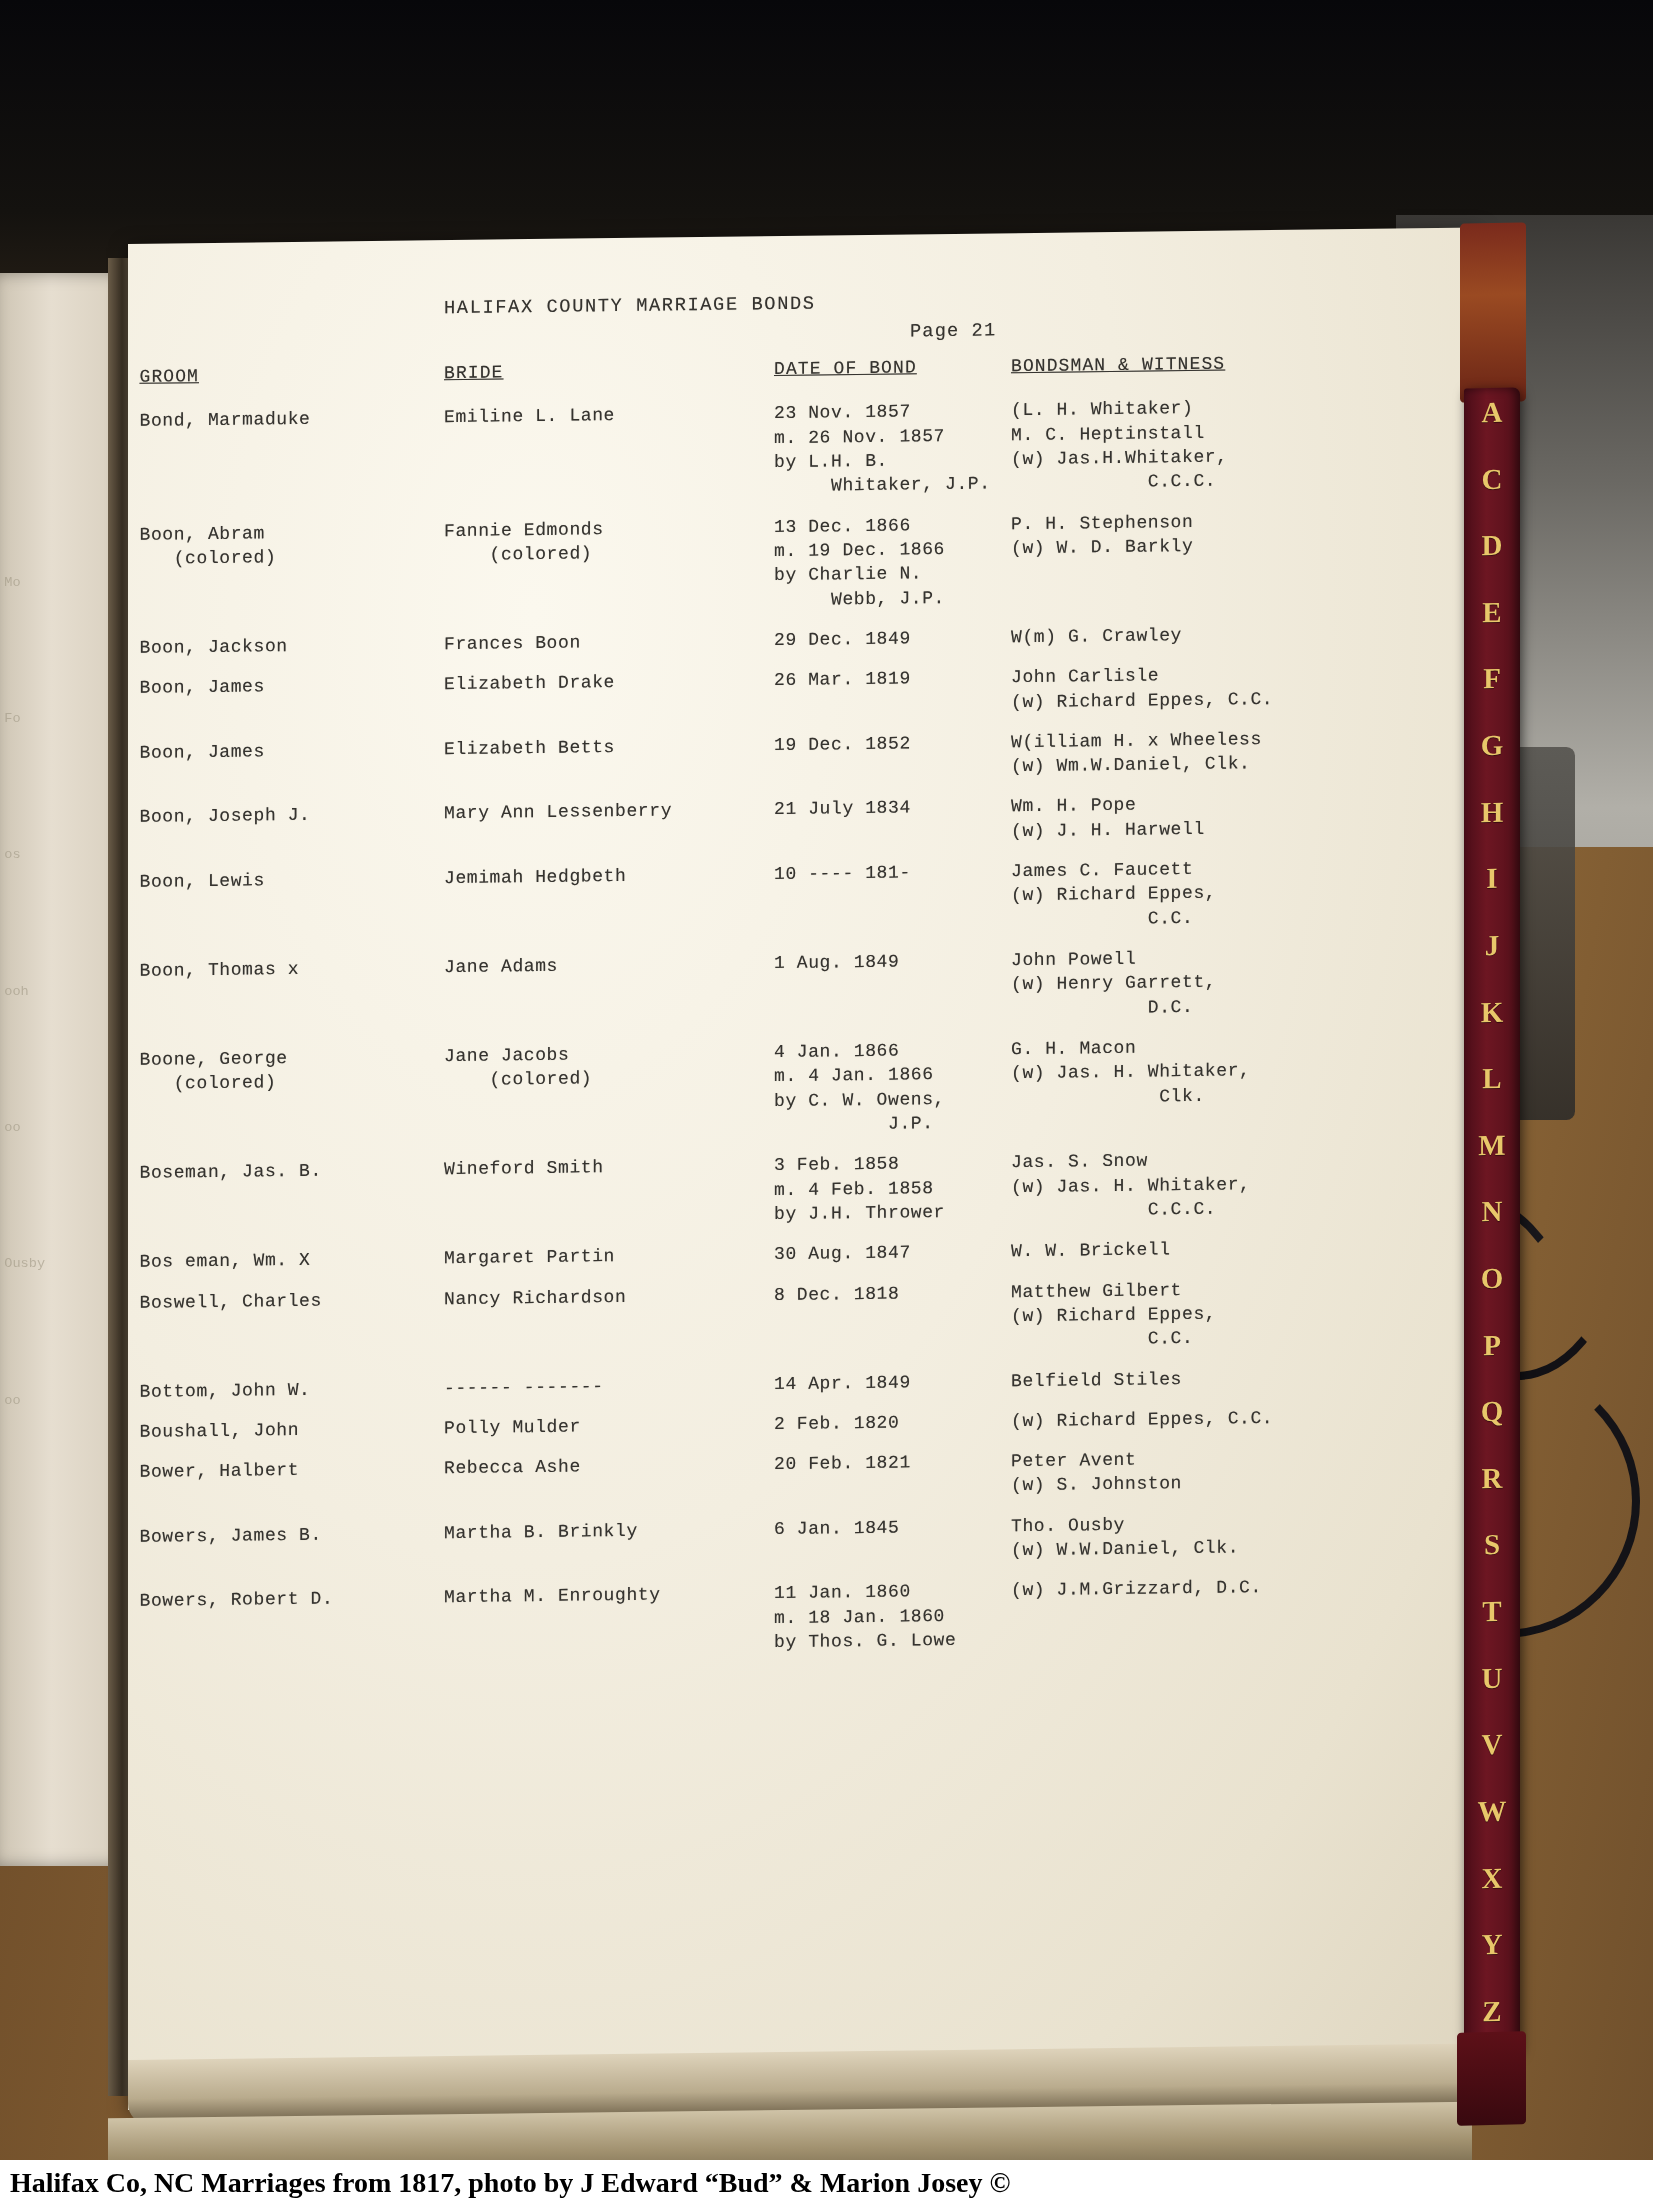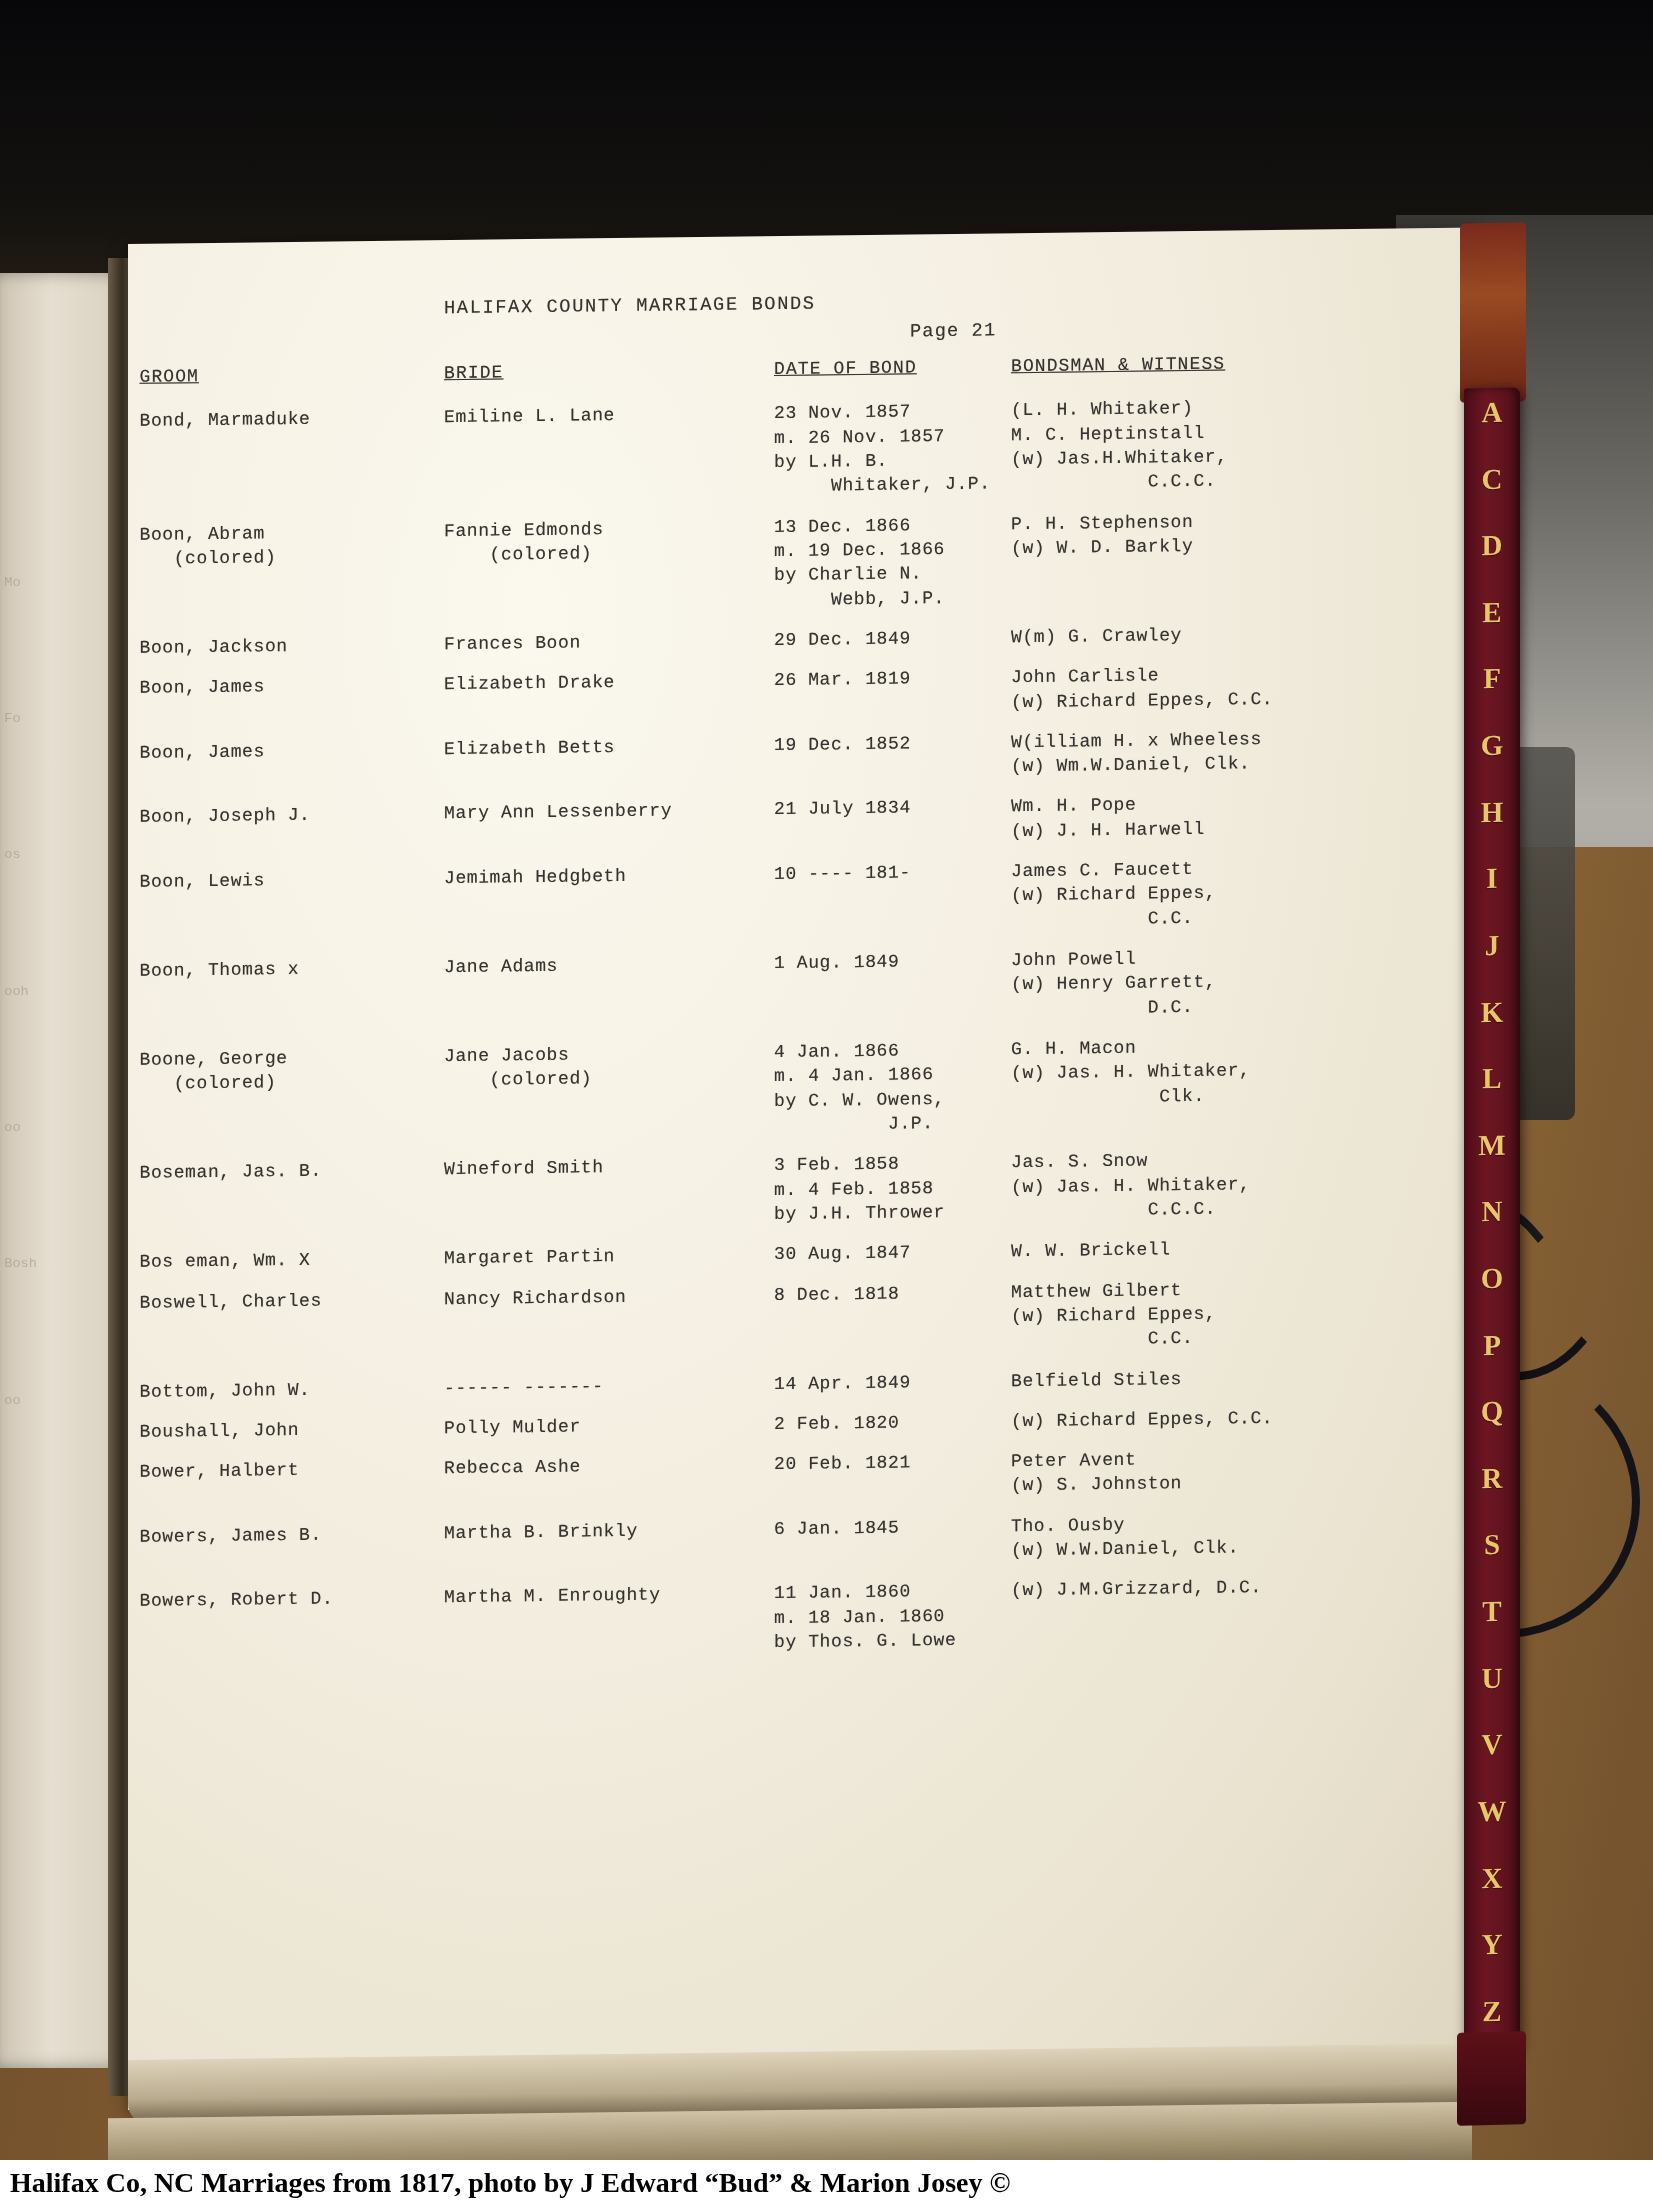--- a/index.html
+++ b/index.html
@@ -58,21 +58,21 @@
   #book {
     position: absolute;
     left: 0px;
     top: 244px;
     width: 1543px;
     height: 1888px;
   }
   .left-page {
     position: absolute;
     left: 0; top: 29px;
-    width: 129px; height: 1795px;
+    width: 129px; height: 1593px;
     background: linear-gradient(90deg, #cfc6b5 0%, #e6ded0 40%, #d8cfbe 100%);
     box-shadow: inset -7.2px 0 16px rgba(0,0,0,.35);
   }
   .left-page .ghost {
     position: absolute;
     left: 4.3px;
     font-family: "Liberation Mono", monospace;
     font-size: 13.6px;
     color: #9b937f;
     opacity: .55;
@@ -209,21 +209,21 @@
   <div class="cable c2"></div>
   <div class="cable c3"></div>
 
   <div id="book">
     <div class="left-page" id="left-page">
         <div class="ghost" style="top: 302px;">Mo</div>
         <div class="ghost" style="top: 438px;">Fo</div>
         <div class="ghost" style="top: 574px;">os</div>
         <div class="ghost" style="top: 711px; text-align: center;">ooh</div>
         <div class="ghost" style="top: 847px;">oo</div>
-        <div class="ghost" style="top: 983px;">Bosh</div>
+        <div class="ghost" style="top: 983px;">Ousby</div>
         <div class="ghost" style="top: 1120px;">oo</div>
       </div>
     <div class="gutter"></div>
 
     <div class="page">
       <div class="sheet" id="sheet">
         <div class="t hdr-title" style="left:316px; top:56px;">HALIFAX COUNTY MARRIAGE BONDS</div>
         <div class="t pageno" style="left:782px; top:85px;">Page 21</div>
 
         <div class="t col-head" style="left:11.5px; top:121px;">GROOM</div>

